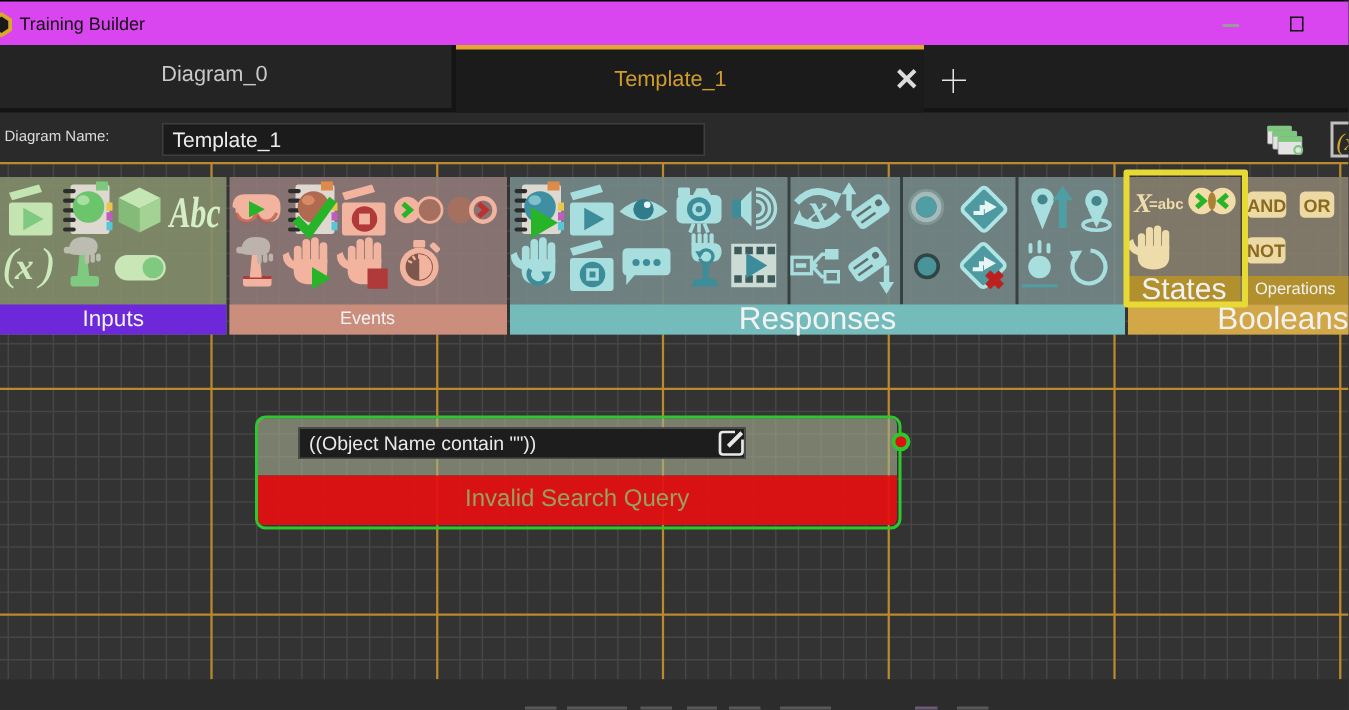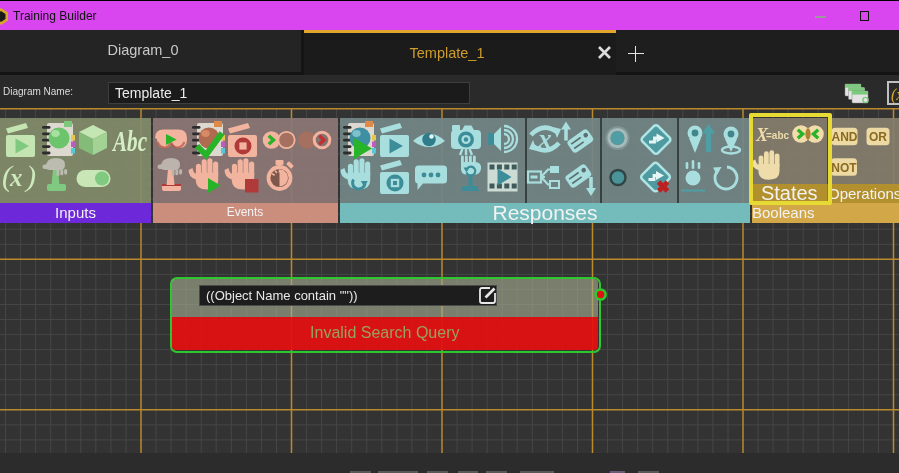--- a/index.html
+++ b/index.html
@@ -110,22 +110,22 @@
   </div>
 <div class="abs" style="left:340px;top:118px;width:410px;height:104.5px;background:rgba(116,135,135,0.93)">
     <div class="abs" style="left:184.5px;top:0;width:2px;height:85px;background:#37413f"></div>
     <div class="abs" style="left:259.5px;top:0;width:2px;height:85px;background:#37413f"></div>
     <div class="abs" style="left:336.5px;top:0;width:2px;height:85px;background:#37413f"></div>
     <div class="abs" style="left:0;top:85px;width:410px;height:19.5px;background:#74bcbc;color:#f2f2f2;font-size:21px;text-align:center;line-height:19.5px">Responses</div>
   </div>
 <div class="abs" style="left:752px;top:118px;width:147px;height:104.5px;background:rgba(133,125,108,0.93)">
     <div class="abs" style="left:74.5px;top:0;width:1.5px;height:66px;background:#4a4436"></div>
     <div class="abs" style="left:0;top:66px;width:74.5px;height:19px;background:#b3902e;color:#f2f2f2;font-size:20px;text-align:center;line-height:19.5px">States</div>
-    <div class="abs" style="left:76px;top:66px;width:71px;height:19px;background:#b3902e;color:#f2f2f2;font-size:15px;text-align:center;line-height:19.5px">Operations</div>
-    <div class="abs" style="left:0;top:85px;width:147px;height:19.5px;background:#d2a748;color:#f2f2f2;font-size:15px;text-align:left;line-height:19.5px">Booleans</div>
+    <div class="abs" style="left:76px;top:66px;width:71px;height:19px;background:#b3902e;color:#f2f2f2;font-size:11px;text-align:center;line-height:19.5px">Operations</div>
+    <div class="abs" style="left:0;top:85px;width:147px;height:19.5px;background:#d2a748;color:#f2f2f2;font-size:21px;text-align:right;line-height:19.5px">Booleans</div>
   </div>
 <svg style="position:absolute;left:0;top:0" width="899" height="240" viewBox="0 0 899 240">
     <polygon points="6,128.5 26,123 28,128 8,133.5" fill="#c4e4b2"></polygon>
     <rect x="6" y="135" width="29" height="22" rx="2" fill="#c4e4b2"></rect>
     <polygon points="15.5,138.5 29,146 15.5,153.5" fill="#80c980"></polygon>
     <rect x="47" y="123" width="26" height="33" rx="2" fill="#ddd8d0"></rect>
     <rect x="64" y="121" width="8" height="6" fill="#7dc87d"></rect>
     <rect x="42" y="126.0" width="8.5" height="2.8" rx="1.4" fill="#2c2c2c"></rect>
     <rect x="42" y="132.4" width="8.5" height="2.8" rx="1.4" fill="#2c2c2c"></rect>
     <rect x="42" y="138.8" width="8.5" height="2.8" rx="1.4" fill="#2c2c2c"></rect>

